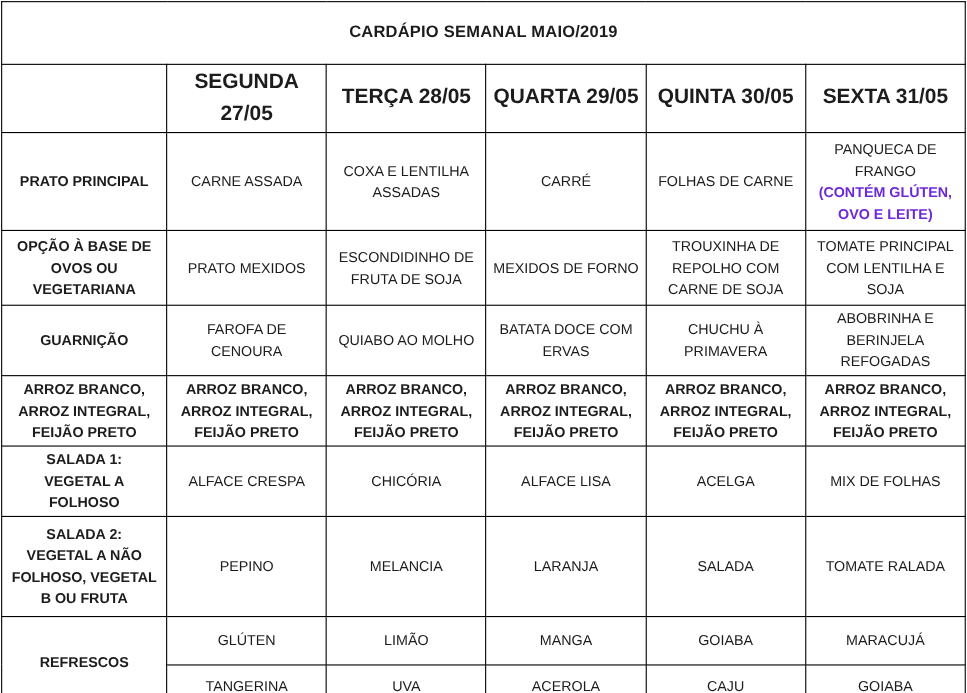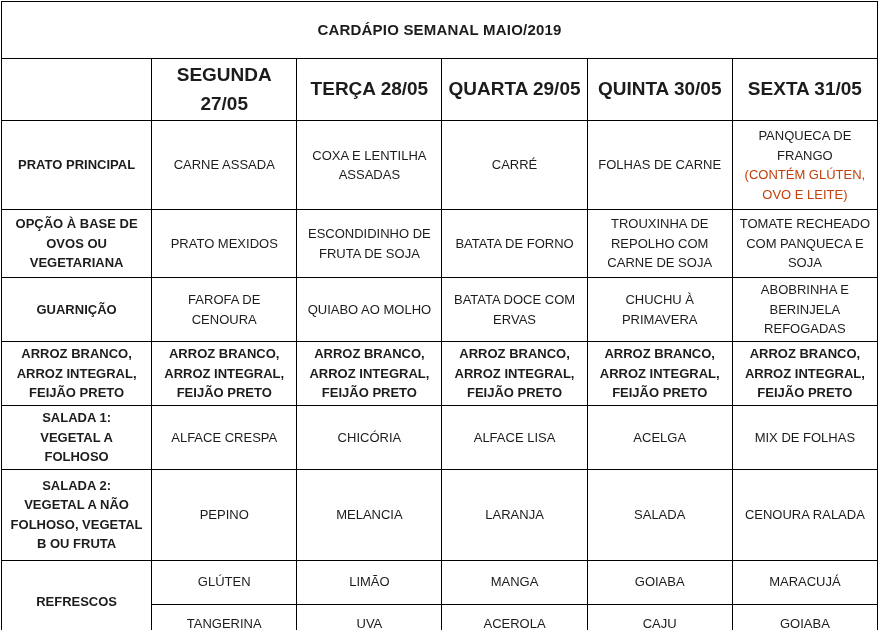--- a/index.html
+++ b/index.html
@@ -44,22 +44,22 @@
     font-weight: bold;
     font-size: 15px;
     letter-spacing: 0.2px;
   }
   tr.head-row th {
     white-space: pre-wrap;
     font-size: 19px;
   }
   tr.r-arroz td { font-weight: bold; }
   .alert {
-    color: #c2410c;
-    font-weight: normal;
+    color: #6d28d9;
+    font-weight: bold;
   }
   tr.title-row  { height: 57px; }
   tr.head-row   { height: 55px; }
   tr.r-prato    { height: 89px; }
   tr.r-opcao    { height: 68px; }
   tr.r-guarn    { height: 64px; }
   tr.r-arroz    { height: 64px; }
   tr.r-salada1  { height: 53px; }
   tr.r-salada2  { height: 91px; }
   tr.r-ref1     { height: 44px; }
@@ -102,23 +102,23 @@
       <td>
         <div>PANQUECA DE FRANGO</div>
         <div class="alert">(CONTÉM GLÚTEN, OVO E LEITE)</div>
       </td>
     </tr>
 
     <tr class="r-opcao">
       <th>OPÇÃO À BASE DE OVOS OU VEGETARIANA</th>
       <td>PRATO MEXIDOS</td>
       <td>ESCONDIDINHO DE FRUTA DE SOJA</td>
-      <td>BATATA DE FORNO</td>
+      <td>MEXIDOS DE FORNO</td>
       <td>TROUXINHA DE REPOLHO  COM CARNE DE SOJA</td>
-      <td>TOMATE RECHEADO COM PANQUECA E SOJA</td>
+      <td>TOMATE PRINCIPAL COM LENTILHA E SOJA</td>
     </tr>
 
     <tr class="r-guarn">
       <th>GUARNIÇÃO</th>
       <td>FAROFA DE CENOURA</td>
       <td>QUIABO AO MOLHO</td>
       <td>BATATA DOCE COM ERVAS</td>
       <td>CHUCHU À PRIMAVERA</td>
       <td>ABOBRINHA E BERINJELA REFOGADAS</td>
     </tr>
@@ -142,21 +142,21 @@
       <td>MIX DE FOLHAS</td>
     </tr>
 
     <tr class="r-salada2">
       <th>SALADA 2:
 VEGETAL A NÃO FOLHOSO, VEGETAL B OU FRUTA</th>
       <td>PEPINO</td>
       <td>MELANCIA</td>
       <td>LARANJA</td>
       <td>SALADA</td>
-      <td>CENOURA RALADA</td>
+      <td>TOMATE RALADA</td>
     </tr>
 
     <tr class="r-ref1">
       <th rowspan="2">REFRESCOS</th>
       <td>GLÚTEN</td>
       <td>LIMÃO</td>
       <td>MANGA</td>
       <td>GOIABA</td>
       <td>MARACUJÁ</td>
     </tr>

